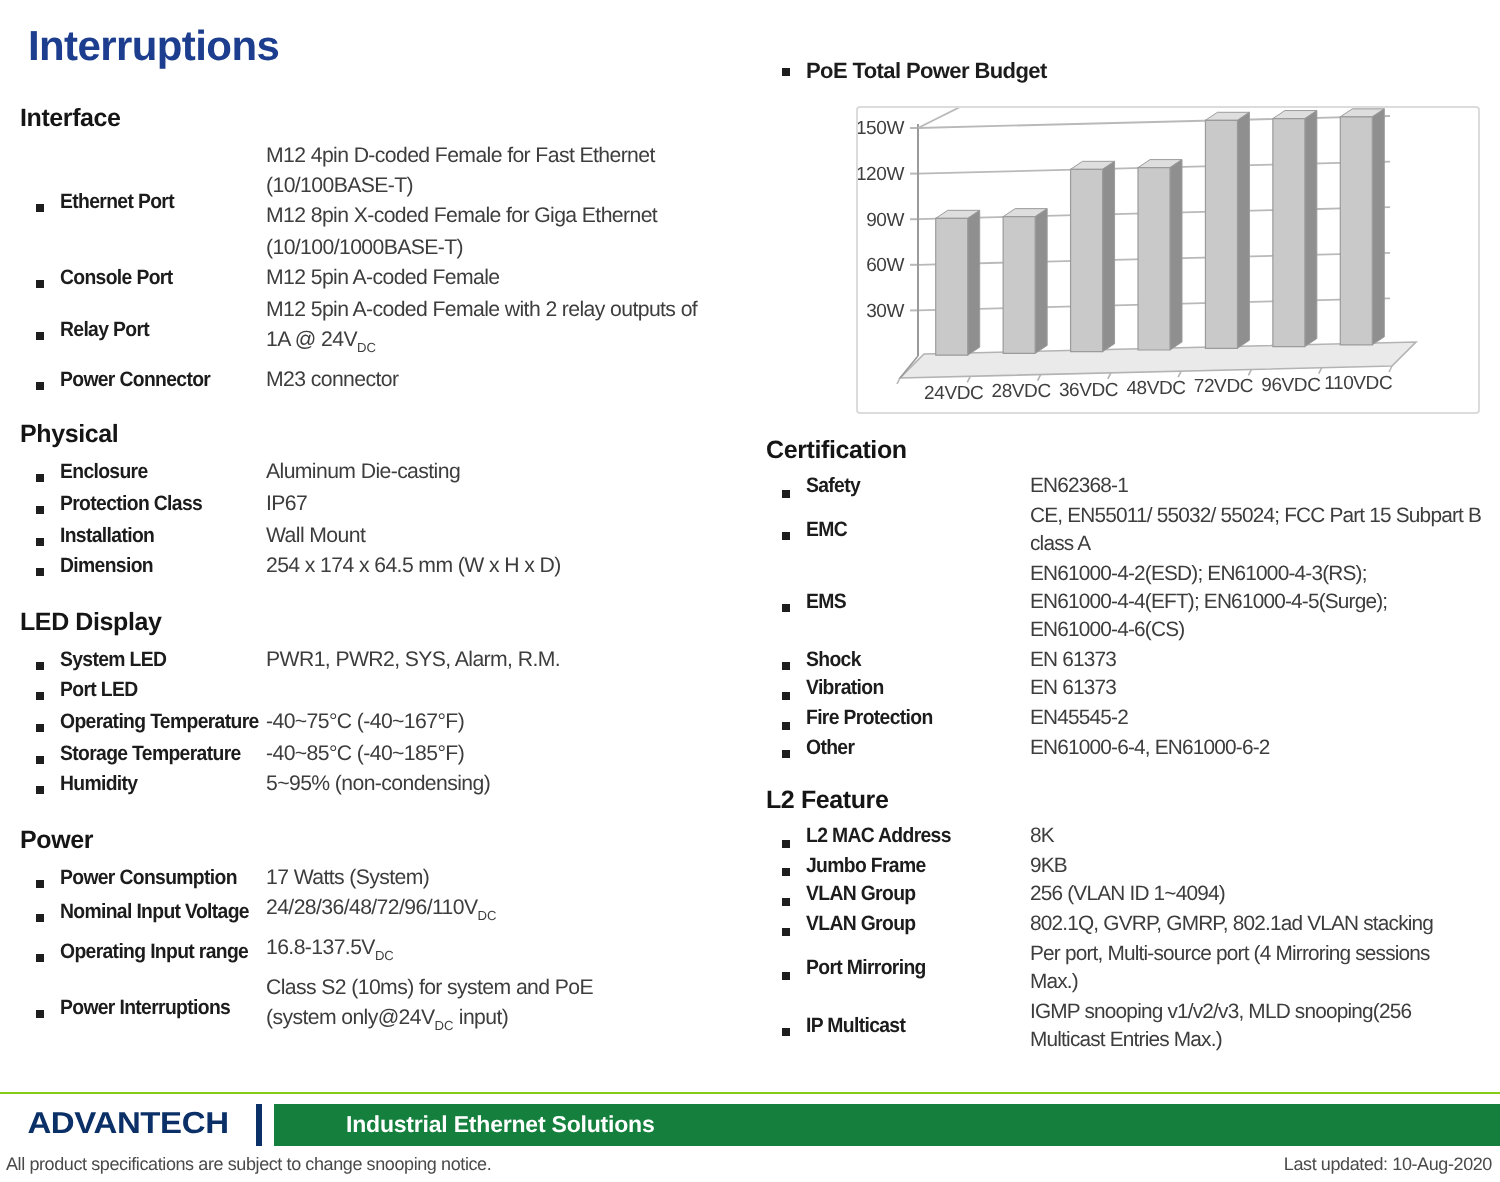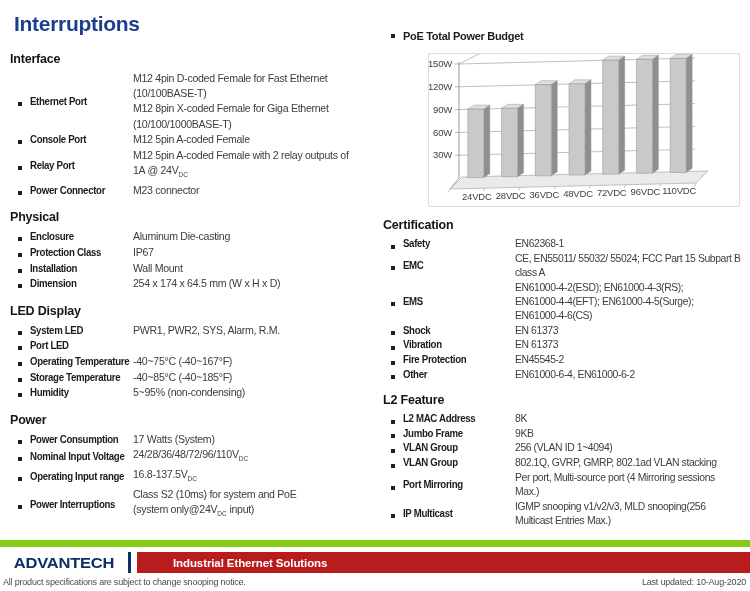--- a/index.html
+++ b/index.html
@@ -35,29 +35,29 @@
   sub{font-size:0.62em;letter-spacing:0;}
   
   .chart-head{display:flex;align-items:flex-start;padding-left:8px;line-height:14px;margin-top:2px;}
   .chart-head .chart-title{margin-left:8px;font-weight:700;color:#1c1c1c;font-size:11px;letter-spacing:-0.3px;}
   .chart-box{
     margin:10px 0 6px 45px;width:310px;height:152px;border:1px solid #dcdcdc;border-radius:2px;background:#fff;
   }
   svg text{font-family:"Liberation Sans",sans-serif;}
   svg .tick,svg .cat{font-size:9.5px;fill:#3f3f3f;letter-spacing:-0.2px;}
   
-  .footer{position:absolute;left:0;right:0;bottom:0;height:44px;border-top:7px solid #84cc16;}
+  .footer{position:absolute;left:0;right:0;bottom:0;height:44px;border-top:1px solid #84cc16;}
   .footer-bar-row{display:flex;align-items:stretch;height:21px;margin-top:5px;}
   .logo{
     flex:none;width:128px;display:flex;align-items:center;justify-content:center;
     font-weight:800;font-size:16.5px;color:#0a3067;letter-spacing:-0.2px;transform:scaleY(0.92);
   }
   .logo-divider{flex:none;width:3px;background:#0a3067;margin-right:6px;}
   .navy-bar{
-    flex:1;background:#b91c1c;color:#ffffff;display:flex;align-items:center;
+    flex:1;background:#15803d;color:#ffffff;display:flex;align-items:center;
     font-weight:700;font-size:11.5px;letter-spacing:-0.1px;padding-left:36px;
   }
   .footer-note-row{
     display:flex;justify-content:space-between;padding:4px 4px 0 3px;
     font-size:9px;color:#4a4a4a;letter-spacing:-0.2px;
   }
 </style>
 </head>
 <body>
 

